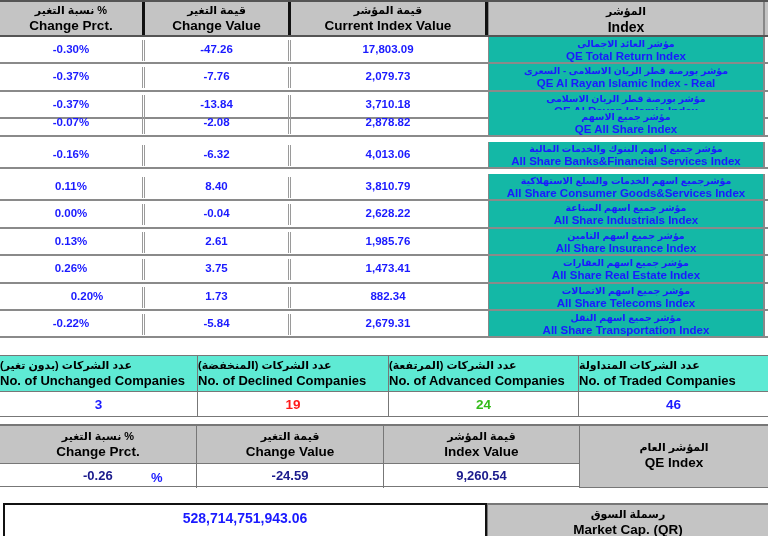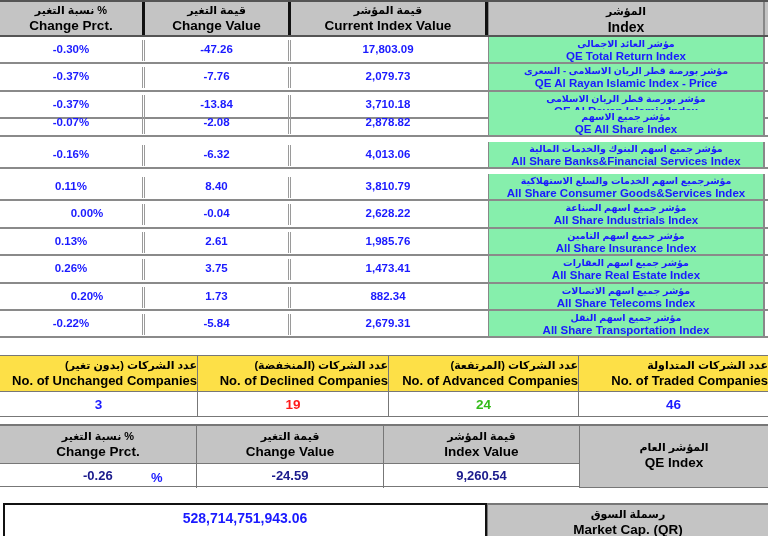--- a/index.html
+++ b/index.html
@@ -19,27 +19,27 @@
   .hdr-cell .ar { font-size: 11px; line-height: 14px; margin-top: 1px; }
   .hdr-cell .en { font-size: 13.5px; line-height: 17px; }
   .hdr-sep { position: absolute; top: 0; width: 3px; height: 33px; background: #111; }
   .hdr-index .ar { font-size: 11px; margin-top: 2px; }
   .hdr-index .en { font-size: 14px; line-height: 18px; }
 
   .data-row { position: absolute; left: 0; width: 768px; height: 27.4px; border-bottom: 2px solid #8a8a8a; }
   .data-row .num { position: absolute; top: 0; height: 25px; line-height: 25px; text-align: center;
     font-size: 11.5px; color: #1a1aff; }
   .vsep { position: absolute; top: 3px; height: 21px; width: 3px; border-left: 1px solid #9a9a9a; border-right: 1px solid #9a9a9a; }
-  .idx-cell { position: absolute; left: 488px; top: 0; width: 277px; height: 25.4px; background: #86efac;
+  .idx-cell { position: absolute; left: 488px; top: 0; width: 277px; height: 25.4px; background: #14b8a6;
     border-left: 1px solid #888; border-right: 2px solid #888; text-align: center; color: #1a1aff; }
   .idx-cell .ar { font-size: 9.5px; line-height: 11px; padding-top: 1px; }
   .idx-cell .en { font-size: 11.5px; line-height: 14px; }
 
   
-  .co-hdr { position: absolute; top: 355px; height: 37px; background: #fde047; text-align: right;
+  .co-hdr { position: absolute; top: 355px; height: 37px; background: #5eead4; text-align: left;
     border-top: 1px solid #777; border-bottom: 1px solid #777; }
   .co-hdr .ar { font-size: 11px; line-height: 14px; margin-top: 2px; }
   .co-hdr .en { font-size: 13px; line-height: 17px; }
   .co-val { position: absolute; top: 392px; height: 25px; line-height: 25px; text-align: center;
     font-size: 13.5px; border-bottom: 1px solid #777; }
   .co-vline { position: absolute; top: 355px; height: 62px; width: 1px; background: #777; }
 
   
   .qe-hdr { position: absolute; top: 424px; height: 40px; background: #c4c4c4; text-align: center;
     border-top: 2px solid #777; border-bottom: 1px solid #777; }
@@ -96,21 +96,21 @@
     </div>
   </div>
   <div class="data-row" style="top:64.4px;">
     <div class="num" style="left:0;width:142px;">-0.37%</div>
     <div class="vsep" style="left:142px;"></div>
     <div class="num" style="left:145px;width:143px;">-7.76</div>
     <div class="vsep" style="left:288px;"></div>
     <div class="num" style="left:291px;width:194px;">2,079.73</div>
     <div class="idx-cell">
       <div class="ar">مؤشر بورصة قطر الريان الاسلامى - السعرى</div>
-      <div class="en">QE Al Rayan Islamic Index - Price</div>
+      <div class="en">QE Al Rayan Islamic Index - Real</div>
     </div>
   </div>
   <div class="data-row" style="top:91.8px;">
     <div class="num" style="left:0;width:142px;">-0.37%</div>
     <div class="vsep" style="left:142px;"></div>
     <div class="num" style="left:145px;width:143px;">-13.84</div>
     <div class="vsep" style="left:288px;"></div>
     <div class="num" style="left:291px;width:194px;">3,710.18</div>
     <div class="idx-cell">
       <div class="ar">مؤشر بورصة قطر الريان الاسلامى</div>
@@ -144,21 +144,21 @@
     <div class="vsep" style="left:142px;"></div>
     <div class="num" style="left:145px;width:143px;">8.40</div>
     <div class="vsep" style="left:288px;"></div>
     <div class="num" style="left:291px;width:194px;">3,810.79</div>
     <div class="idx-cell">
       <div class="ar">مؤشرجميع اسهم الخدمات والسلع الاستهلاكية</div>
       <div class="en">All Share Consumer Goods&amp;Services Index</div>
     </div>
   </div>
   <div class="data-row" style="top:201.4px;">
-    <div class="num" style="left:16px;width:142px;">0.00%</div>
+    <div class="num" style="left:0;width:142px;">0.00%</div>
     <div class="vsep" style="left:142px;"></div>
     <div class="num" style="left:145px;width:143px;">-0.04</div>
     <div class="vsep" style="left:288px;"></div>
     <div class="num" style="left:291px;width:194px;">2,628.22</div>
     <div class="idx-cell">
       <div class="ar">مؤشر جميع اسهم الصناعة</div>
       <div class="en">All Share Industrials Index</div>
     </div>
   </div>
   <div class="data-row" style="top:228.8px;">

